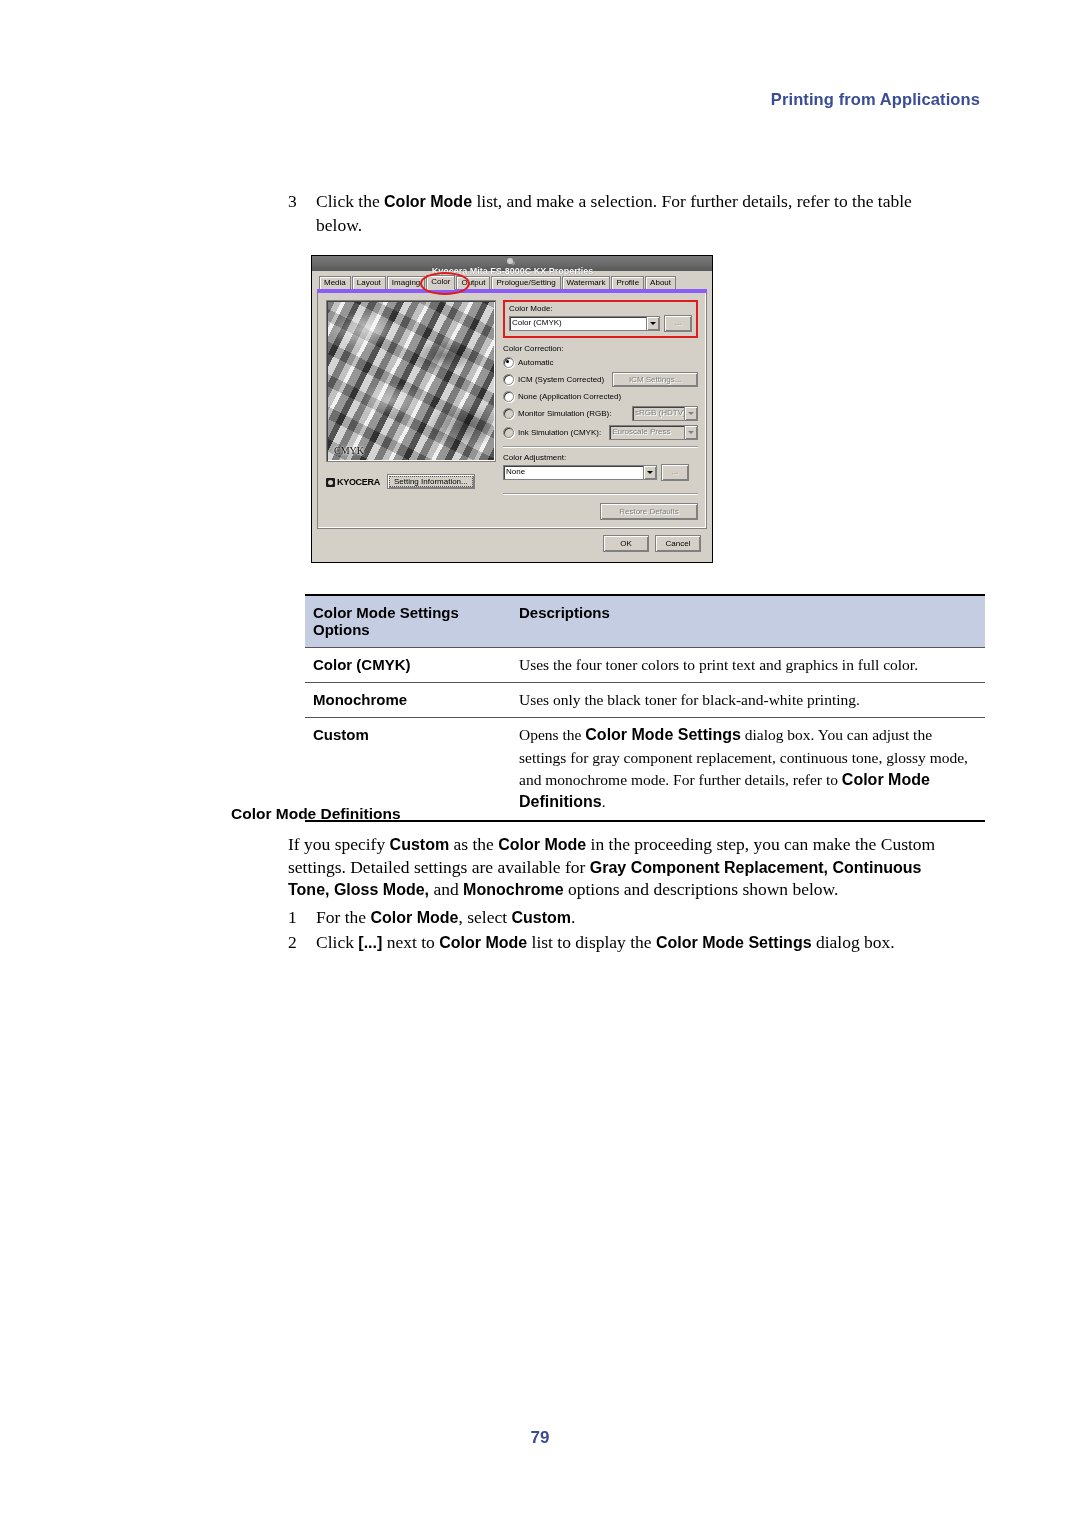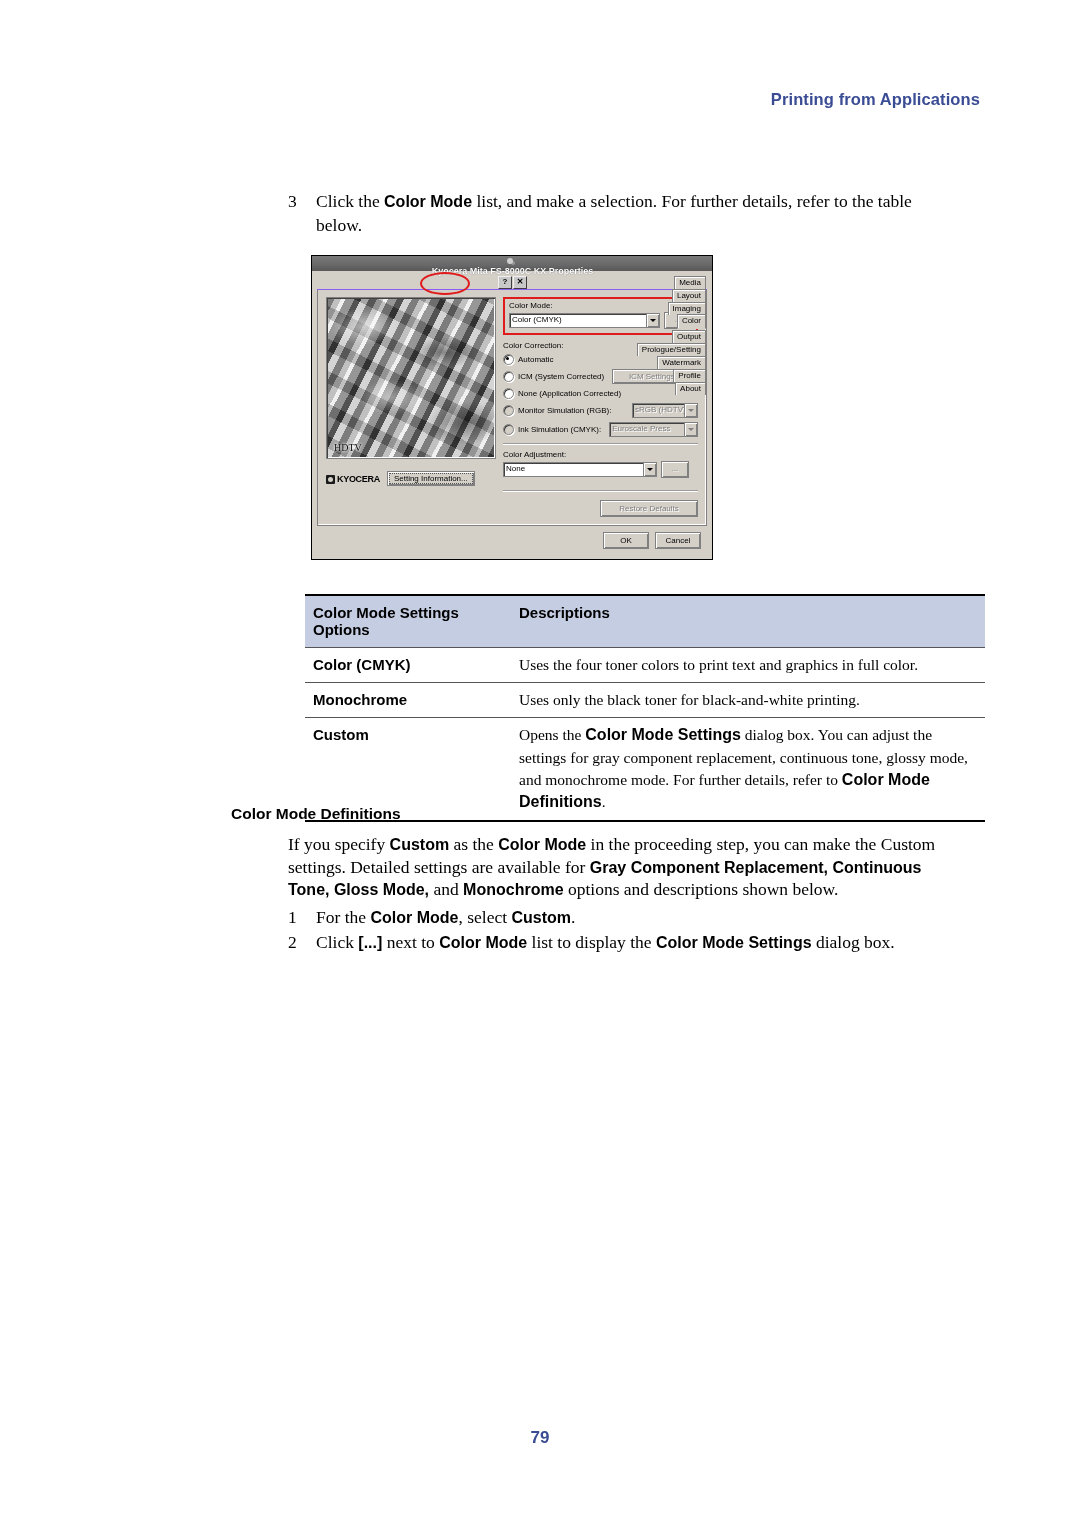--- a/index.html
+++ b/index.html
@@ -111,26 +111,25 @@
     font-weight: bold;
     line-height: 10px;
     text-align: center;
   }
 
   .dlg-body {
     padding: 4px 5px 5px 5px;
   }
   .tabstrip {
     display: flex;
-    align-items: flex-end;
-    border-bottom: 1px solid #8b5cf6;
+    align-items: flex-start;
+    border-bottom: 4px solid #8b5cf6;
     padding-left: 2px;
     height: 14px;
     position: relative;
-    flex-direction: column;
   }
   .tab {
     border: 1px solid #808080;
     border-bottom: none;
     background: #d4d0c8;
     padding: 1px 4px 1px 4px;
     margin-right: 1px;
     font-size: 8px;
     line-height: 10px;
     white-space: nowrap;
@@ -435,21 +434,21 @@
       <div class="tab">Watermark</div>
       <div class="tab">Profile</div>
       <div class="tab">About</div>
       <div class="tab-highlight"></div>
     </div>
 
     <div class="panel">
 
       <div class="preview-col">
         <div class="preview">
-          <span class="kpdl">HDTV</span>
+          <span class="kpdl">CMYK</span>
         </div>
         <div class="brandrow">
           <span class="kyocera-logo">
               <span class="mark"></span>
               <span>KYOCERA</span>
             </span>
           <span class="btn dotted">Setting Information...</span>
         </div>
       </div>
 

